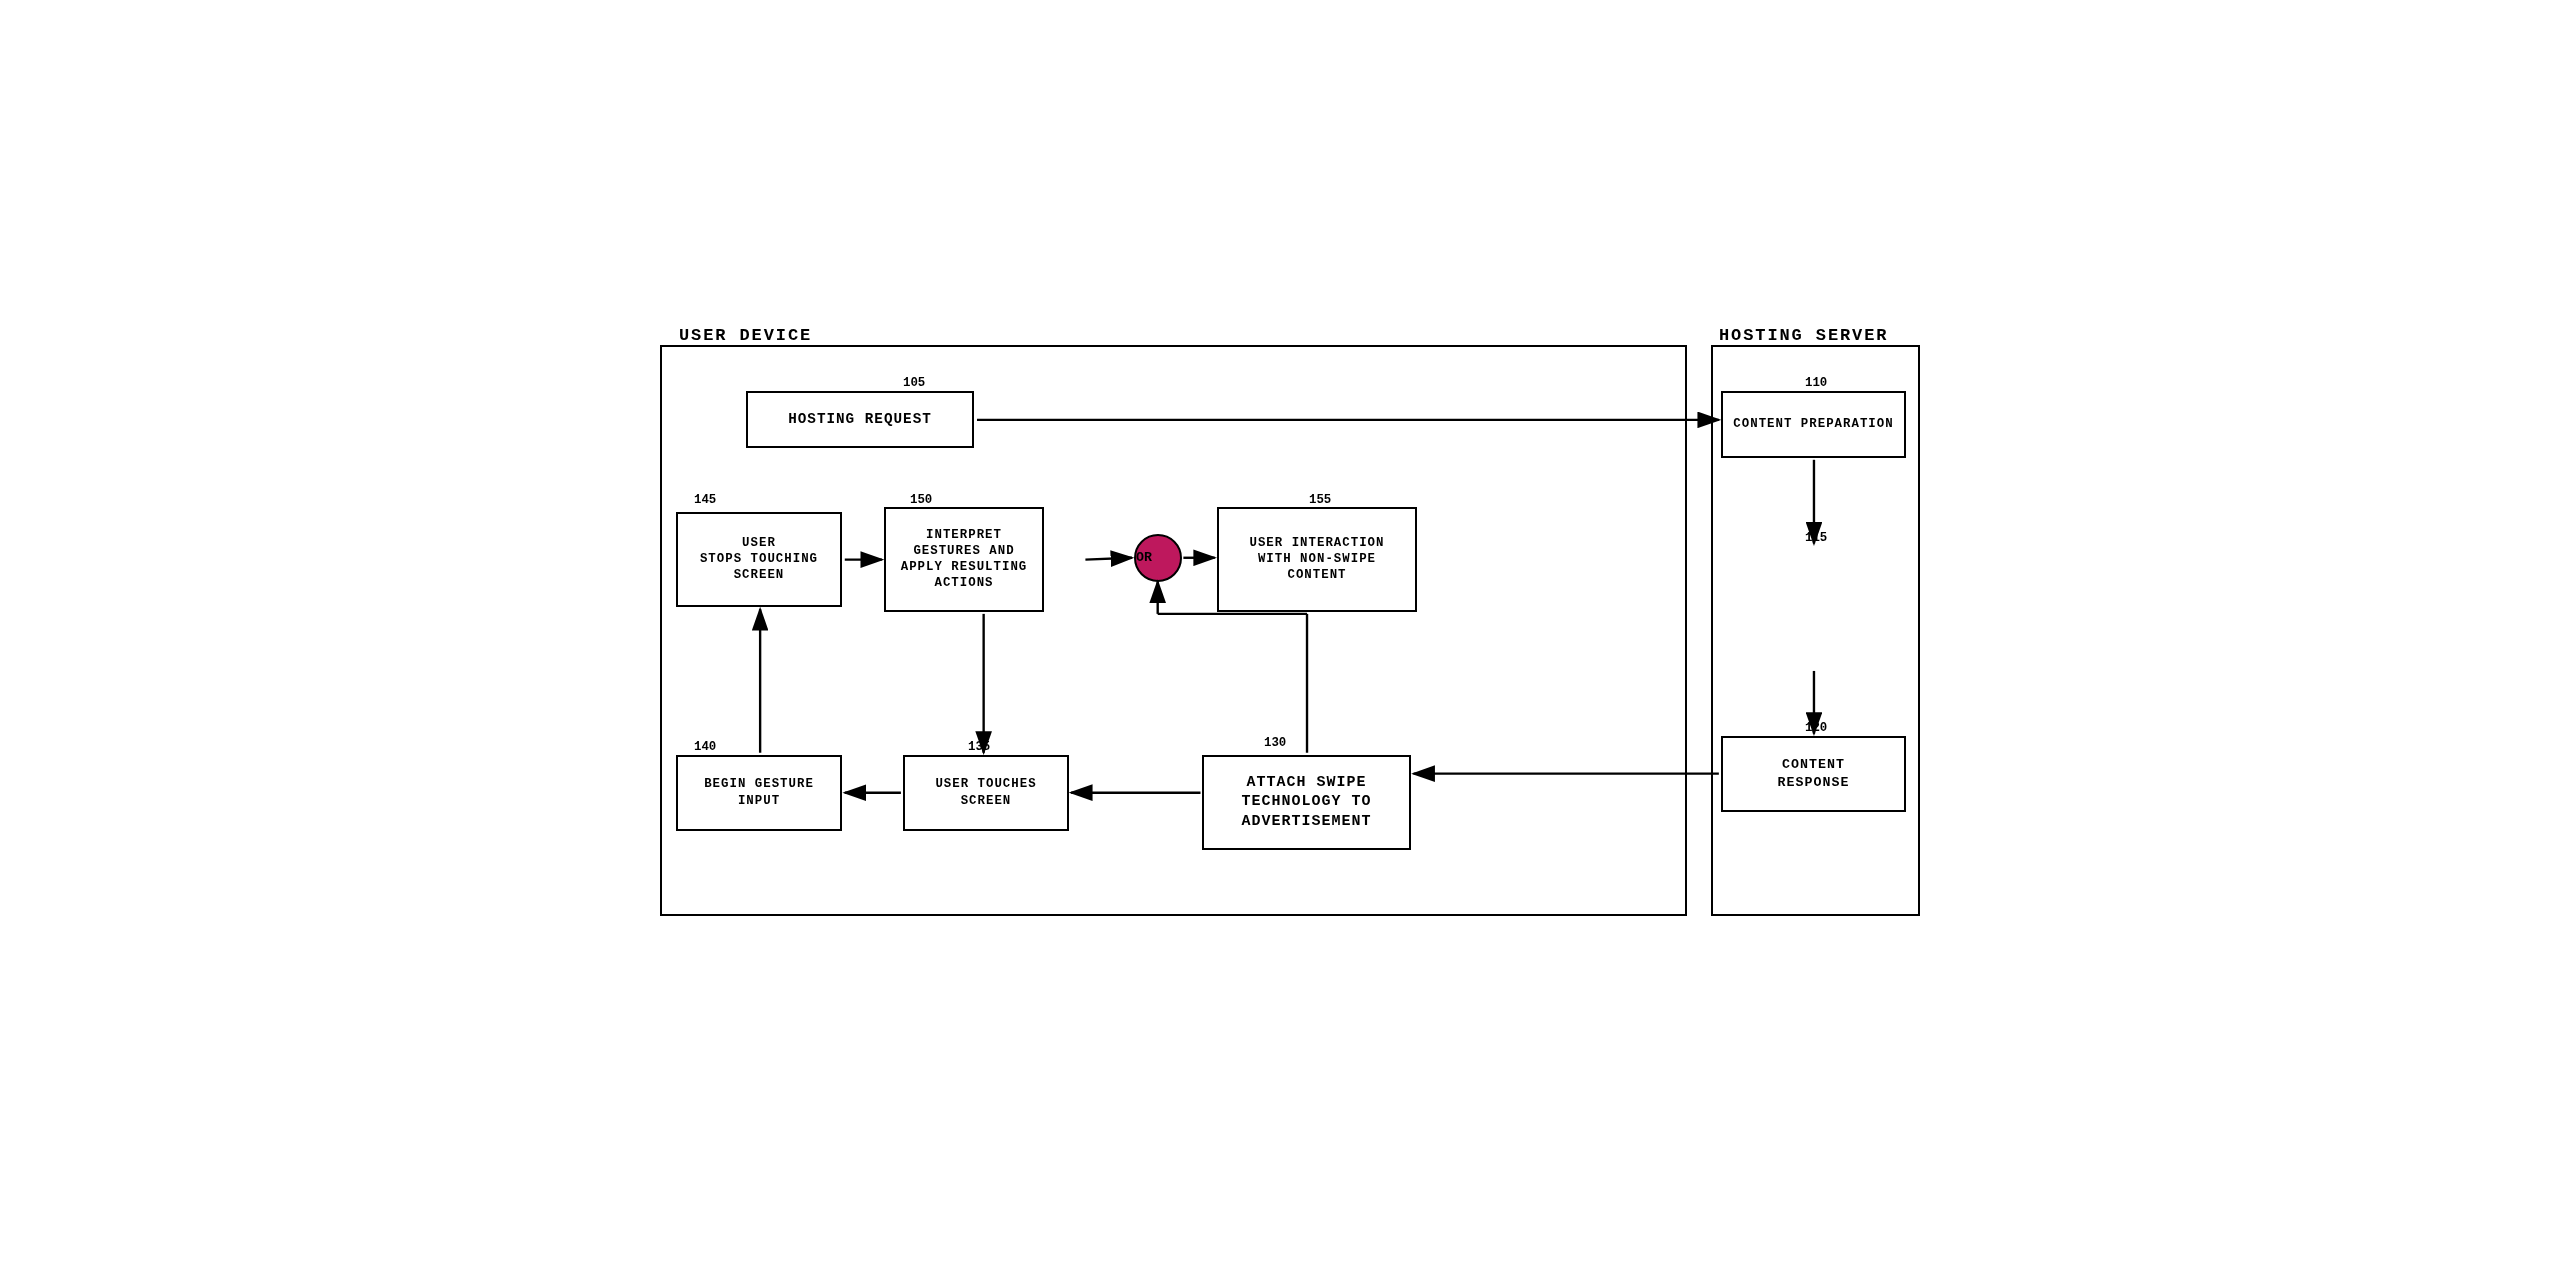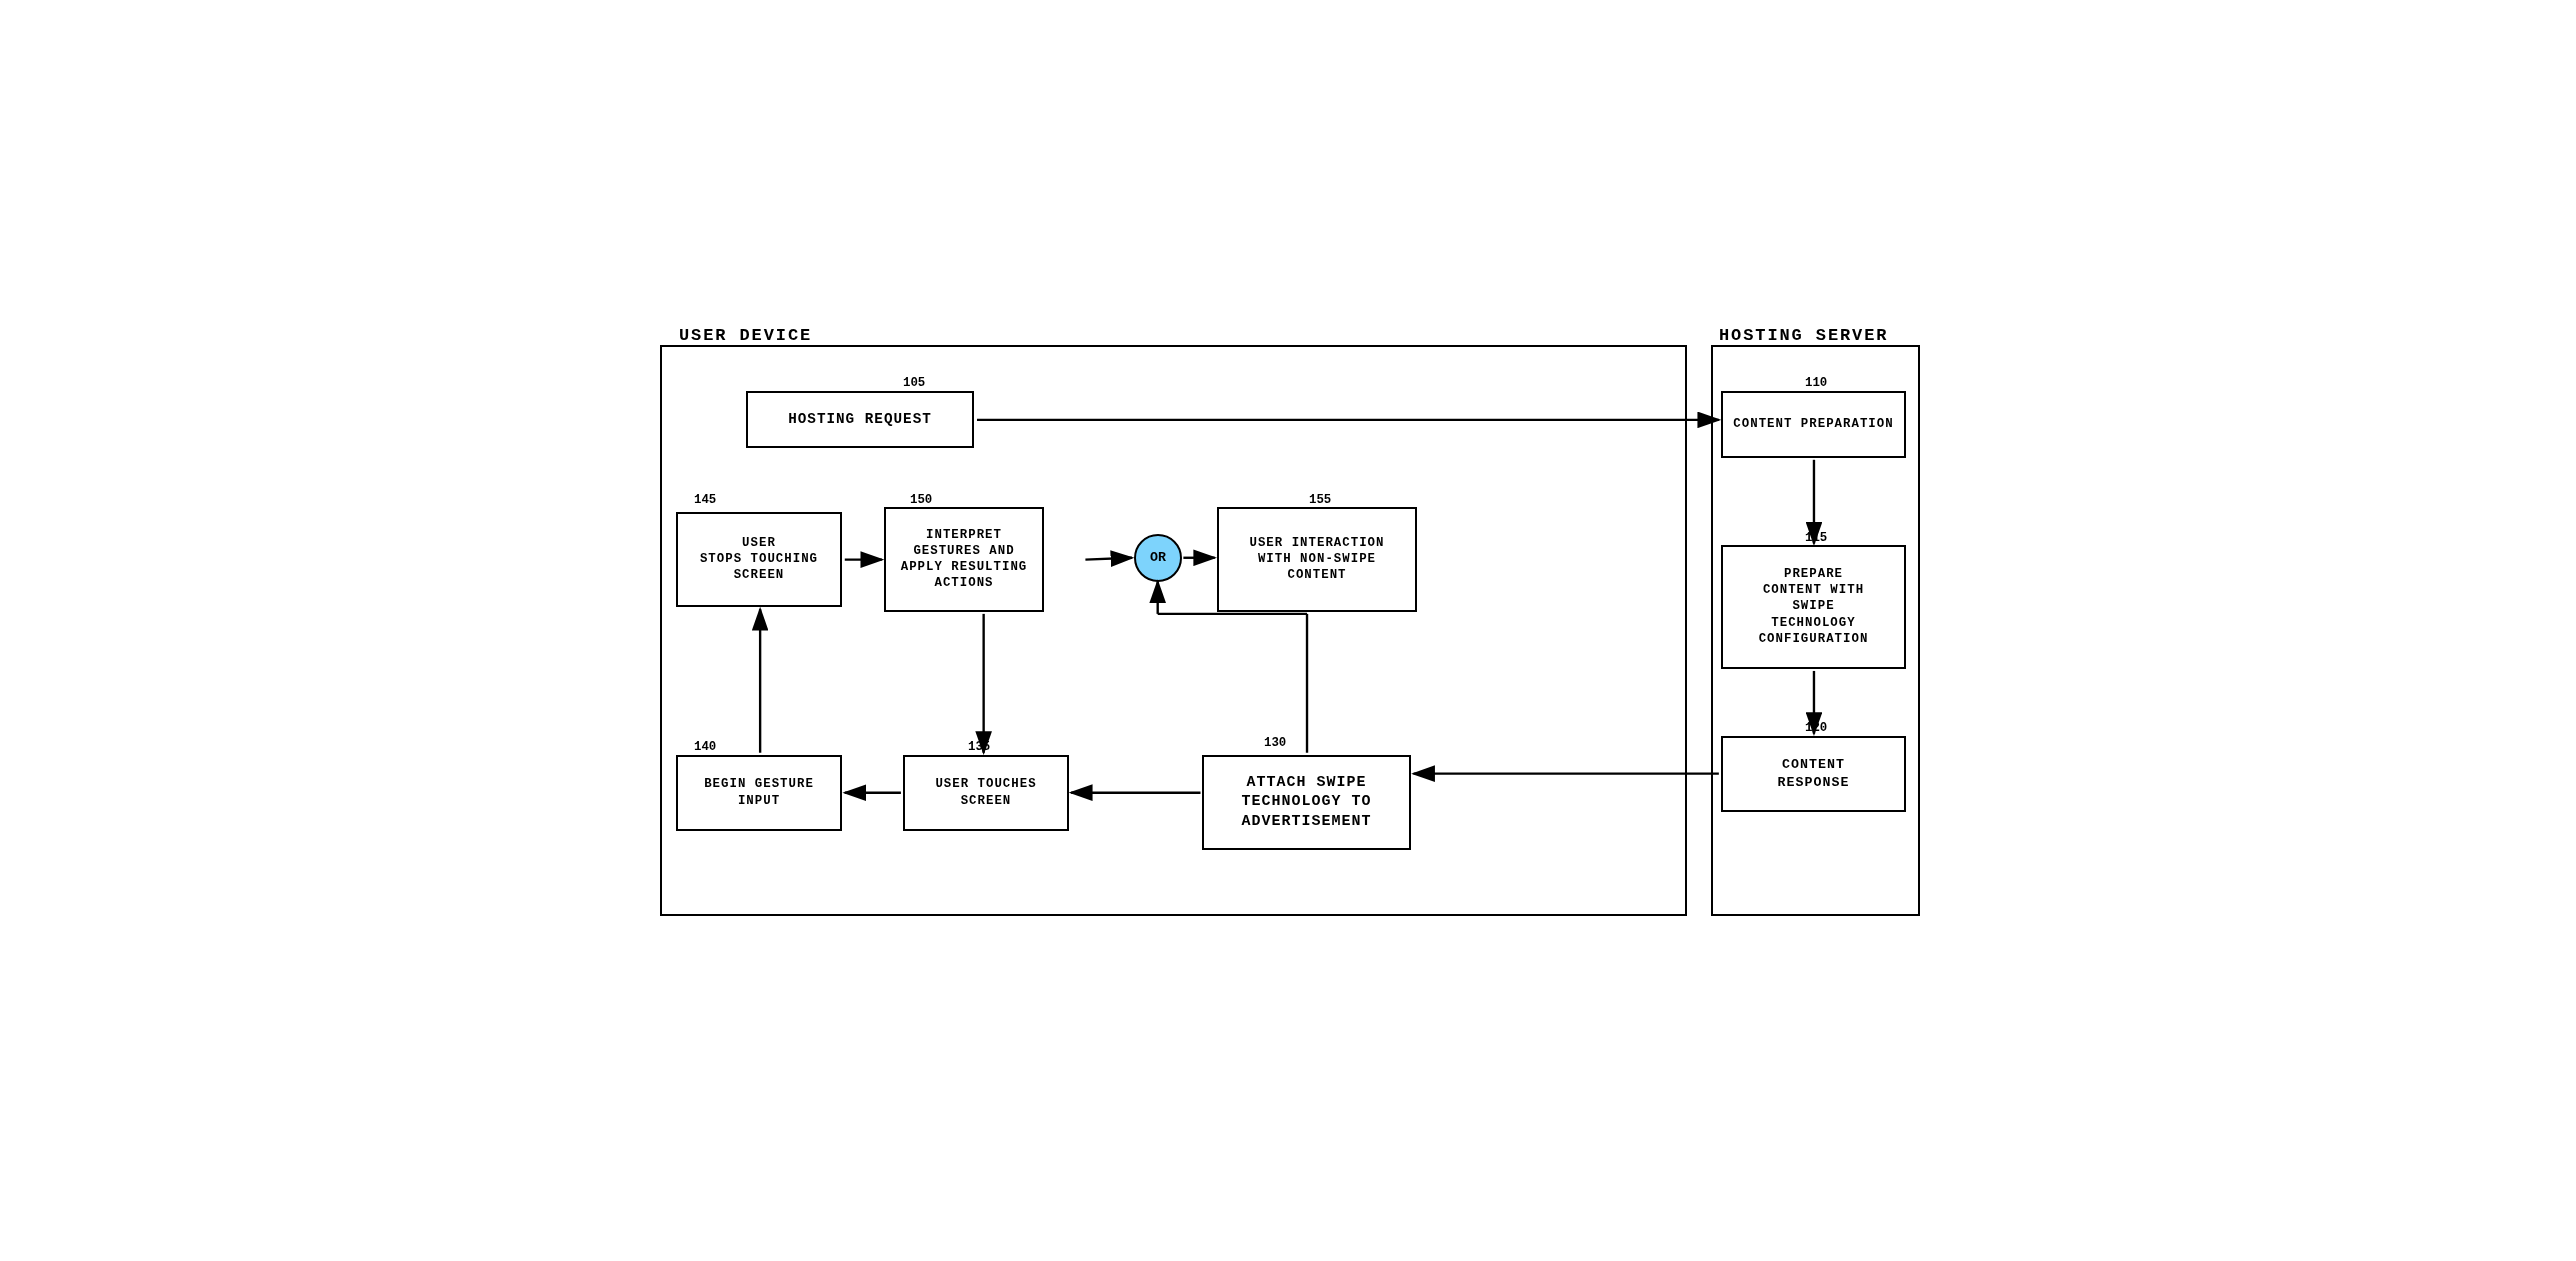--- a/index.html
+++ b/index.html
@@ -60,24 +60,24 @@
       font-size: 12.4px;
       font-weight: bold;
     }
     
     .or-circle {
       position: absolute;
       width: 48px;
       height: 48px;
       border: 2.9px solid #000;
       border-radius: 50%;
-      background: #7dd3fc;
+      background: #be185d;
       display: flex;
       align-items: center;
-      justify-content: center;
+      justify-content: flex-start;
       font-size: 13.3px;
       font-weight: bold;
     }
     
     .arrows-svg {
       position: absolute;
       top: 0;
       left: 0;
       width: 100%;
       height: 100%;
@@ -108,27 +108,20 @@
   <span class="flow-label" style="left:663px; top:176px;">155</span>
 
   <div class="flow-box" style="left:100px; top:74px; width:228px; height:57px; font-size:14.3px;">
     <span style="white-space:pre;">HOSTING REQUEST</span>
   </div>
 
   <div class="flow-box" style="left:1075px; top:74px; width:185px; height:67px; font-size:12.4px;">
     <span style="white-space:pre; text-align:left;">CONTENT PREPARATION</span>
   </div>
 
-  <div class="flow-box" style="left:1075px; top:228px; width:185px; height:124px; font-size:12.4px;">
-    <span style="white-space:pre; text-align:center;">PREPARE
-CONTENT WITH
-SWIPE
-TECHNOLOGY
-CONFIGURATION</span>
-  </div>
 
   <div class="flow-box" style="left:1075px; top:419px; width:185px; height:76px; font-size:13.3px;">
     <span style="white-space:pre; text-align:center;">CONTENT
 RESPONSE</span>
   </div>
 
   <div class="flow-box" style="left:30px; top:195px; width:166px; height:95px; font-size:12.4px;justify-content:center;">
     <span style="white-space:pre; text-align:center;">USER
 STOPS TOUCHING
 SCREEN</span>

